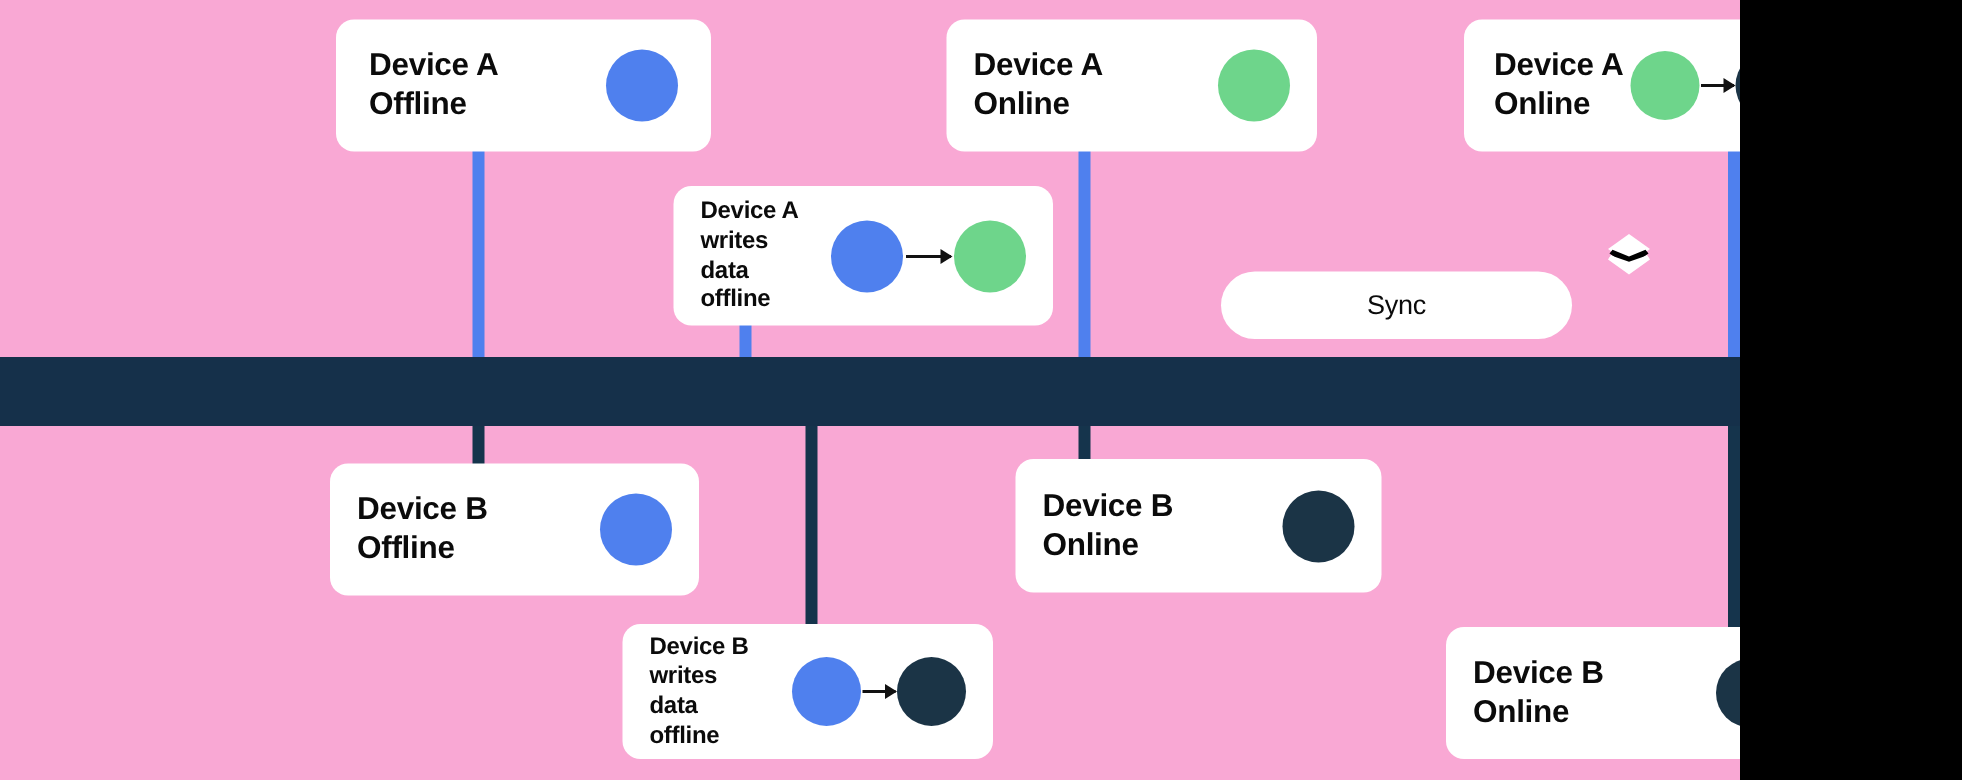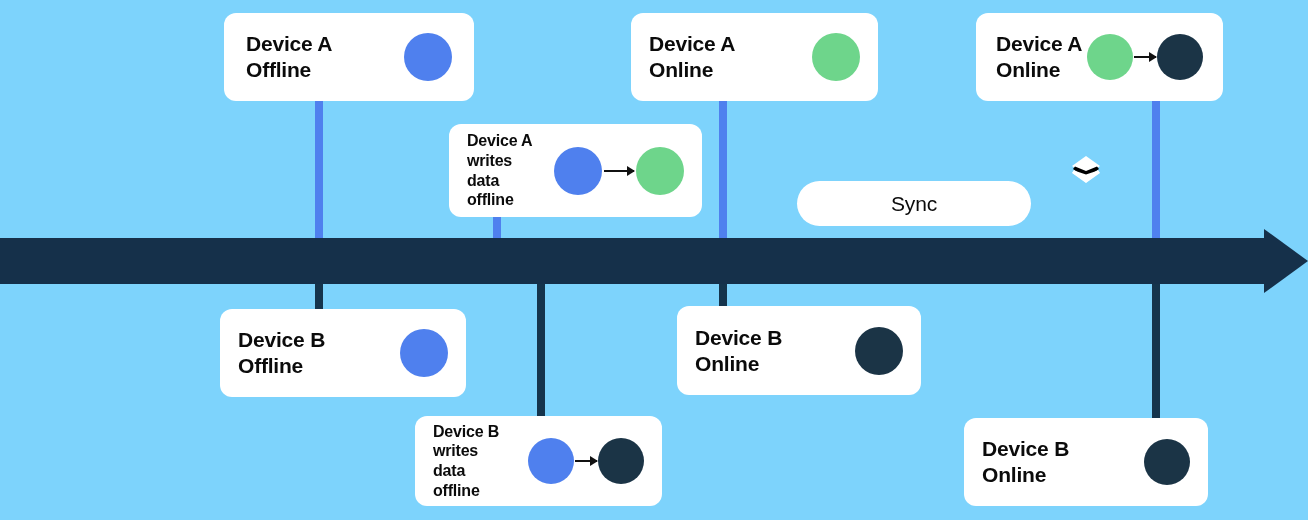--- a/index.html
+++ b/index.html
@@ -2,23 +2,23 @@
 <html><head>
 <meta charset="utf-8">
 <style>
   html, body {
     margin: 0;
     padding: 0;
     background: #000000;
   }
   #stage {
     position: relative;
-    width: 1308px;
+    width: 1160px;
     height: 520px;
-    background: #7dd3fc;
+    background: #f9a8d4;
     overflow: hidden;
     font-family: "Liberation Sans", sans-serif;
   }
 
   
   .timeline-bar {
     position: absolute;
     left: 0;
     top: 238px;
     width: 1266px;
@@ -87,31 +87,31 @@
     width: 0;
     height: 0;
     border-top: 5px solid transparent;
     border-bottom: 5px solid transparent;
     border-left: 8px solid #111111;
   }
 
   
   .sync-pill {
     position: absolute;
-    left: 797px;
+    left: 814px;
     top: 181px;
     width: 234px;
     height: 45px;
     background: #ffffff;
     border-radius: 23px;
     display: flex;
     align-items: center;
     justify-content: center;
     color: #0b0b0b;
-    font-size: 21px;
+    font-size: 18px;
     letter-spacing: -0.2px;
   }
   .layers-icon {
     position: absolute;
     left: 1068px;
     top: 152px;
     width: 36px;
     height: 36px;
   }
 </style>

